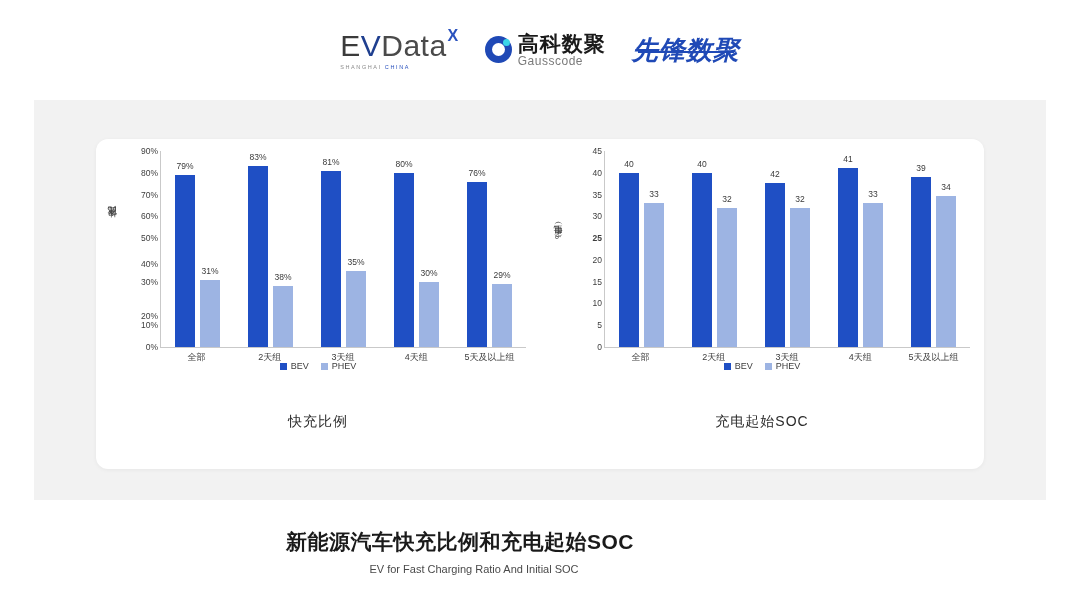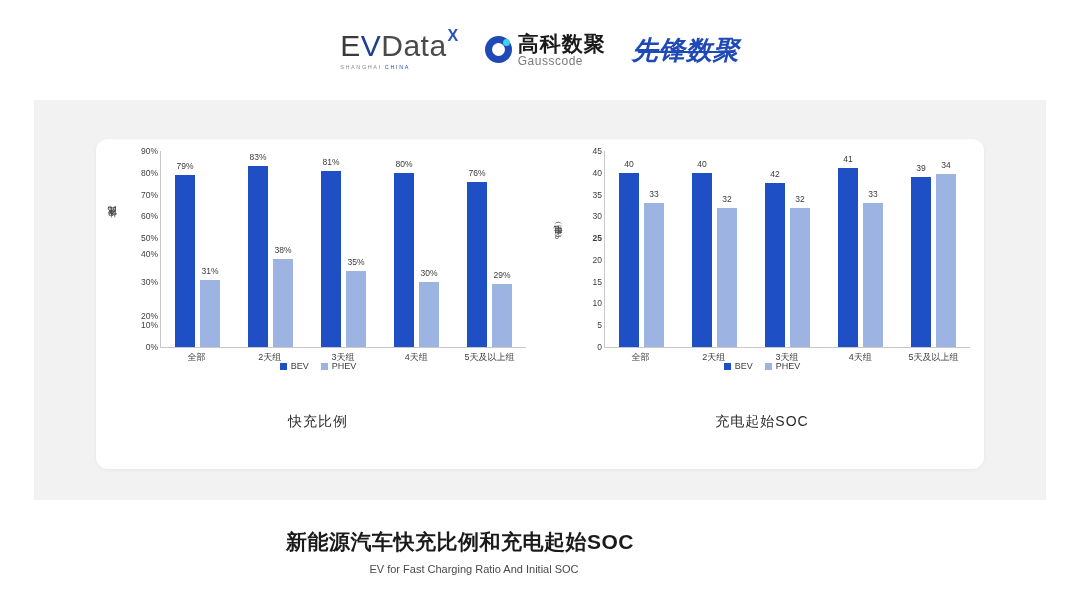--- a/index.html
+++ b/index.html
@@ -138,42 +138,42 @@
     <div class="charts">
 
       <div class="chart-block">
         <div class="plot-wrap">
           <div class="axis-title">快充占比</div>
           <div class="ylabels">
               <span style="top: 196px;">0%</span>
               <span style="top: 174.222px;">10%</span>
               <span style="top: 165px;">20%</span>
               <span style="top: 130.667px;">30%</span>
-              <span style="top: 103px;">40%</span>
+              <span style="top: 113px;">40%</span>
               <span style="top: 87.1111px;">50%</span>
               <span style="top: 65.3333px;">60%</span>
               <span style="top: 43.5556px;">70%</span>
               <span style="top: 21.7778px;">80%</span>
               <span style="top: 0px;">90%</span>
             </div>
           <div class="plot">
             <div class="groups">
                 <div class="group">
                   <div class="bar bev" style="height: 172.044px;">
                     <span class="val">79%</span>
                   </div>
                   <div class="bar phev" style="height: 67.5111px; text-align: center;">
                     <span class="val">31%</span>
                   </div>
                 </div>
                 <div class="group">
                   <div class="bar bev" style="height: 180.756px;">
                     <span class="val">83%</span>
                   </div>
-                  <div class="bar phev" style="height: 88px;">
+                  <div class="bar phev" style="height: 61px;">
                     <span class="val">38%</span>
                   </div>
                 </div>
                 <div class="group">
                   <div class="bar bev" style="height: 176.4px;">
                     <span class="val">81%</span>
                   </div>
                   <div class="bar phev" style="height: 76.2222px;">
                     <span class="val">35%</span>
                   </div>
@@ -263,21 +263,21 @@
                     <span class="val">41</span>
                   </div>
                   <div class="bar phev" style="height: 143.733px;">
                     <span class="val">33</span>
                   </div>
                 </div>
                 <div class="group">
                   <div class="bar bev" style="height: 169.867px;">
                     <span class="val">39</span>
                   </div>
-                  <div class="bar phev" style="height: 173px;">
+                  <div class="bar phev" style="height: 151px;">
                     <span class="val">34</span>
                   </div>
                 </div>
               </div>
           </div>
           <div class="xlabels">
               <span>全部</span>
               <span>2天组</span>
               <span>3天组</span>
               <span>4天组</span>

